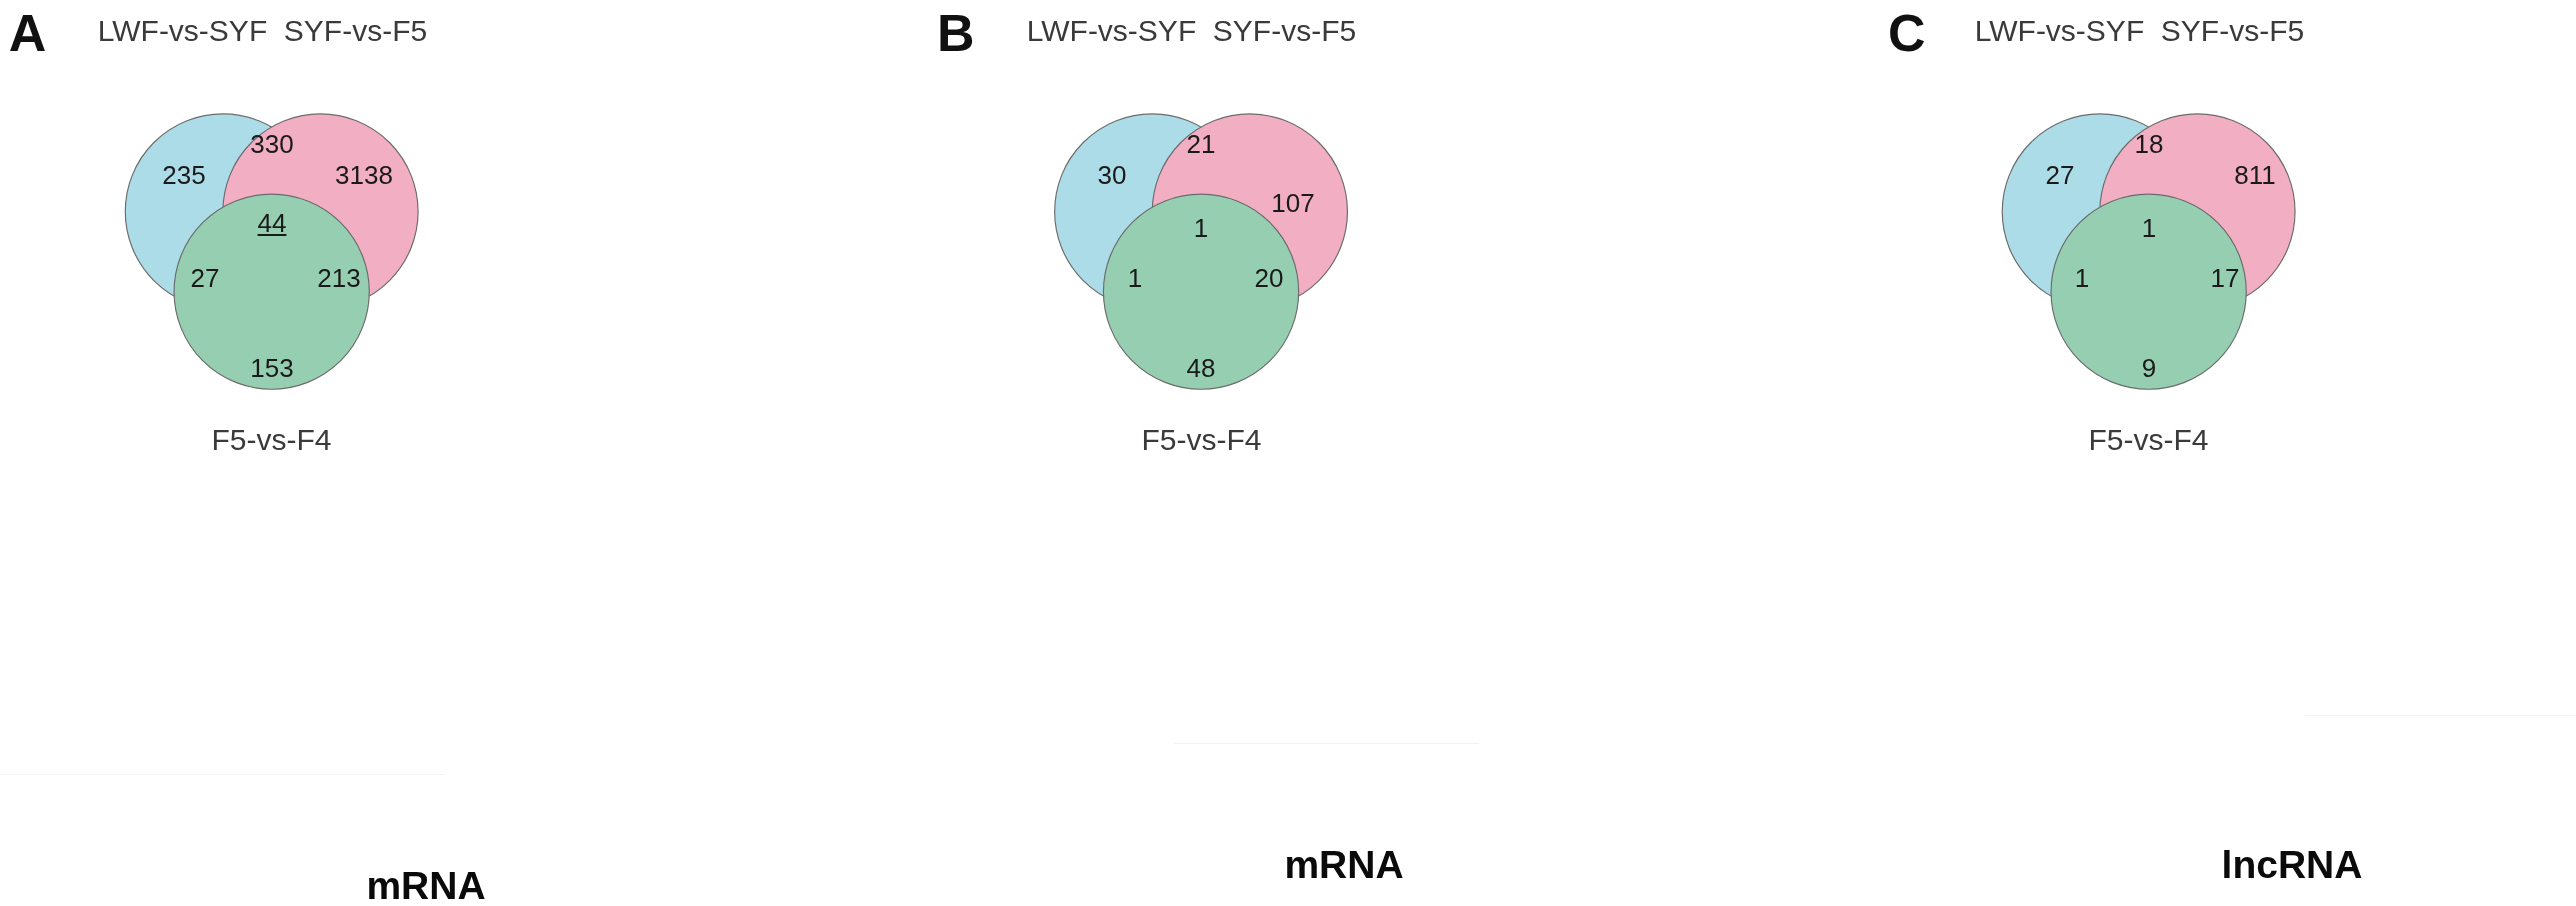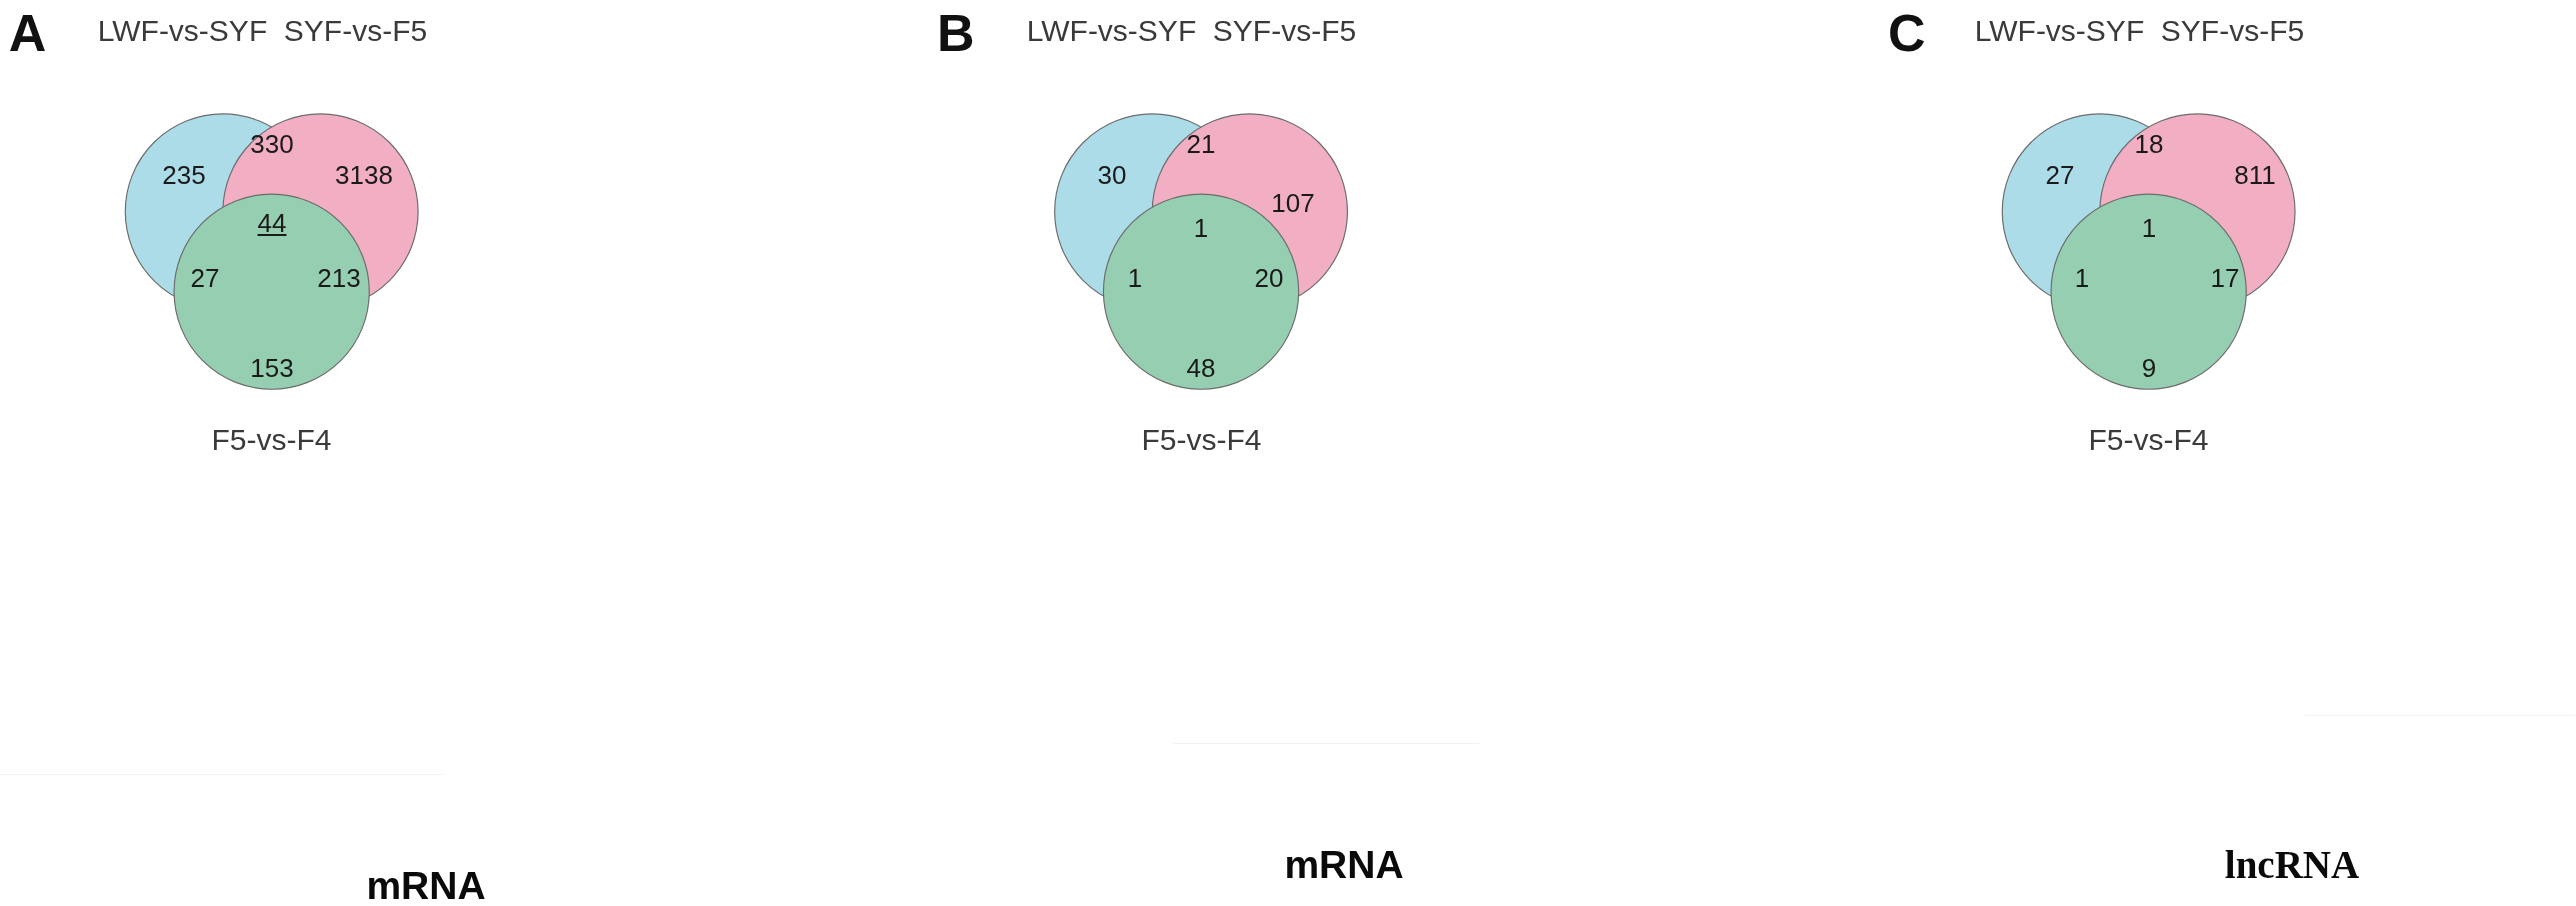--- a/index.html
+++ b/index.html
@@ -168,17 +168,17 @@
       <div class="count" style="left:539px;top:175px;">811</div>
       <div class="count" style="left:433px;top:368px;">9</div>
       <div class="count" style="left:433px;top:144px;">18</div>
       <div class="count" style="left:366px;top:278px;">1</div>
       <div class="count" style="left:500px;top:278px;margin-left:9px;">17</div>
       <div class="count" style="left:433px;top:228px;">1</div>
     </div>
 
     <div class="hairline" style="left:589px;top:715px;width:270px;"></div>
 
-    <div class="panel-caption" style="left:576px;top:844px;font-family:Liberation Serif, serif;">lncRNA</div>
+    <div class="panel-caption" style="left:576px;top:844px;">lncRNA</div>
   </div>
 
 </div>
 
 
 </body></html>

